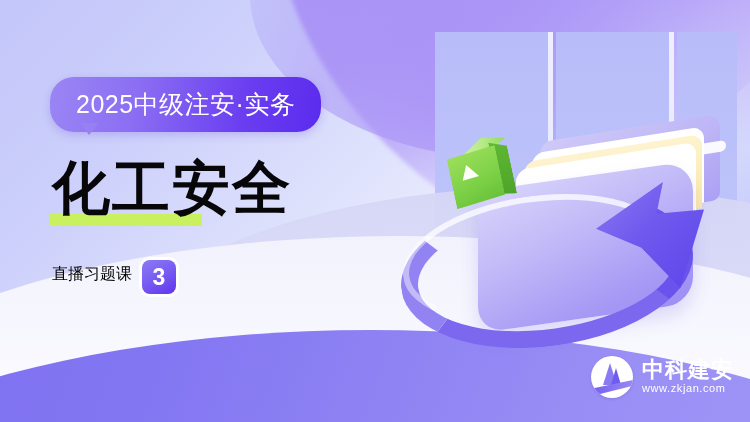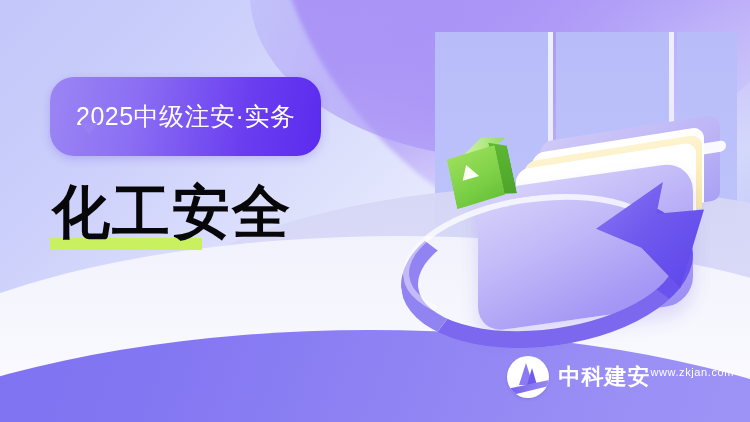--- a/index.html
+++ b/index.html
@@ -66,40 +66,40 @@
     position:absolute;left:-270px;top:326px;width:1290px;height:520px;
     border-radius:50%;
     background:linear-gradient(110deg,rgba(255,255,255,.55) 0%,rgba(255,255,255,.30) 40%,rgba(255,255,255,0) 62%);
     -webkit-mask-image:radial-gradient(ellipse at 50% 50%, transparent 0 97.3%, #000 97.4%);
             mask-image:radial-gradient(ellipse at 50% 50%, transparent 0 97.3%, #000 97.4%);
   }
 
   
   .tag{
     position:absolute;left:50px;top:77px;
-    height:47px;padding:16px 26px;
+    height:47px;padding:4px 26px;
     display:flex;align-items:center;
     border-radius:24px;
     background:linear-gradient(100deg,#9b86f4 0%,#8b6ef3 32%,#6a3df0 72%,#5b2bee 100%);
     box-shadow:0 3px 10px rgba(90,50,220,.22);
   }
   .tag-text{
     color:#ffffff;font-size:25px;letter-spacing:.5px;line-height:1;
     white-space:nowrap;font-weight:400;
     font-family:"Liberation Sans","DejaVu Sans",sans-serif;
   }
   .tag-tail{
     position:absolute;left:30px;top:46px;width:0;height:0;
     border-left:9px solid transparent;border-right:9px solid transparent;
     border-top:12px solid #9780f4;
   }
 
   
   .headline{position:absolute;left:52px;top:152px;width:420px;}
-  .hl-row{position:relative;height:72px;margin-top:24px;}
+  .hl-row{position:relative;height:72px;}
   .hl-row .txt{
     position:relative;z-index:2;
     font-family:"DejaVu Serif","Liberation Serif",serif;
     font-weight:700;
     font-size:58px;line-height:72px;
     letter-spacing:2px;
     color:#07070a;
     white-space:nowrap;
   }
   .hl-underline{
@@ -223,21 +223,21 @@
   .logo-mark .m2{
     position:absolute;left:20px;top:12px;width:0;height:0;
     border-left:5px solid transparent;border-right:5px solid transparent;
     border-bottom:17px solid #6f5cef;
   }
   .logo-mark .swoosh{
     position:absolute;left:-4px;top:22px;width:50px;height:20px;
     background:linear-gradient(90deg,#6f5cef 0%,#9b8cf4 100%);
     clip-path:polygon(0 58%,100% 6%,100% 34%,0 96%);
   }
-  .logo-text{display:flex;justify-content:flex-end;}
+  .logo-text{display:flex;flex-direction:column;justify-content:flex-end;}
   .logo-cn{
     color:#ffffff;font-size:22px;font-weight:700;line-height:1.05;letter-spacing:1px;
     font-family:"Liberation Sans","DejaVu Sans",sans-serif;
   }
   .logo-url{
     color:#ffffff;font-size:11px;line-height:1.35;letter-spacing:.6px;
     font-family:Liberation Sans, sans-serif;
   }
 </style>
 </head>
@@ -287,20 +287,26 @@
   <div class="tag">
     <span class="tag-text">2025中级注安·实务</span>
     <span class="tag-tail"></span>
   </div>
 
   <div class="headline">
     <div class="hl-row">
       <span class="hl-underline"></span>
       <span class="txt">化工安全</span>
     </div>
+    <div class="hl-row2">
+      <span class="txt">直播习题课</span>
+      <span class="badge">
+        <span>3</span>
+      </span>
+    </div>
   </div>
 
   <div class="logo">
     <div class="logo-mark">
       <div class="m1"></div>
       <div class="m2"></div>
       <div class="swoosh"></div>
     </div>
     <div class="logo-text">
       <div class="logo-cn">中科建安</div>

